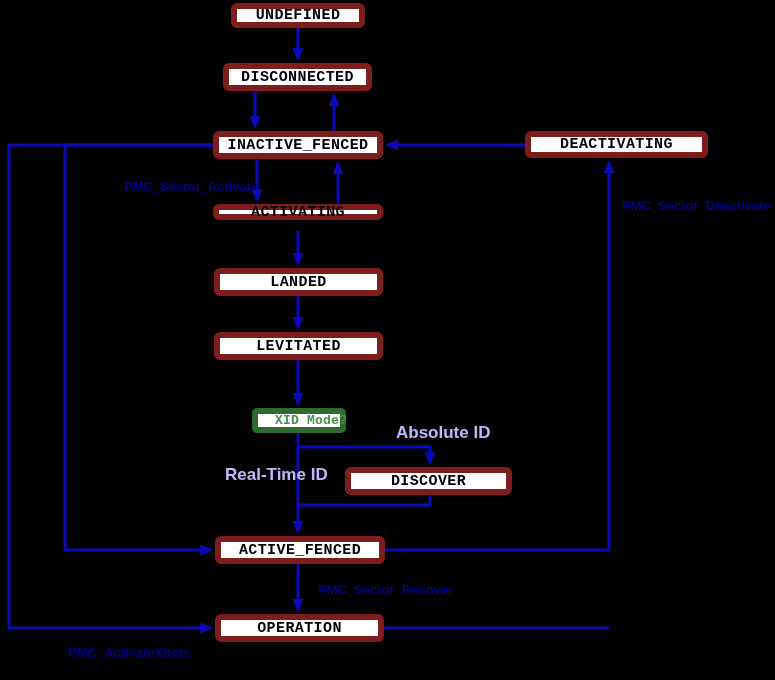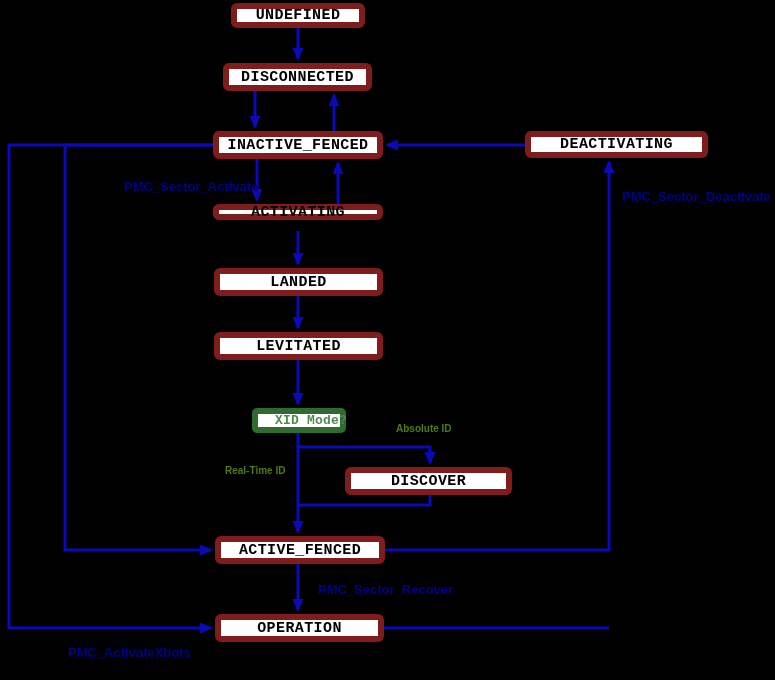--- a/index.html
+++ b/index.html
@@ -40,38 +40,38 @@
     letter-spacing: 0.2px;
     border-radius: 5px;
   }
   .elabel {
     position: absolute;
     font-weight: bold;
     font-size: 13px;
     white-space: nowrap;
   }
   .elabel.blue { color: #00008b; }
-  .elabel.green { color: #4d7c0f; font-size: 10px; }
+  .elabel.green { color: #c4b5fd; font-size: 17px; }
 
   
   #n-undefined     { left: 231px; top: 3px;   width: 134px; height: 25px; }
   #n-disconnected  { left: 223px; top: 63px;  width: 149px; height: 28px; }
   #n-inactive      { left: 213px; top: 131px; width: 170px; height: 28px; }
   #n-deactivating  { left: 525px; top: 131px; width: 183px; height: 27px; }
   #n-activating    { left: 213px; top: 204px; width: 170px; height: 16px; }
   #n-landed        { left: 214px; top: 268px; width: 169px; height: 28px; }
   #n-levitated     { left: 214px; top: 332px; width: 169px; height: 28px; }
   #n-xid           { left: 252px; top: 408px; width: 94px;  height: 25px; padding-left: 24px; }
   #n-discover      { left: 345px; top: 467px; width: 167px; height: 28px; }
   #n-activefenced  { left: 215px; top: 536px; width: 170px; height: 28px; }
   #n-operation     { left: 215px; top: 614px; width: 169px; height: 28px; }
 
   
   #l-activate   { left: 124px; top: 179px; }
-  #l-deactivate { left: 622px; top: 189px; }
+  #l-deactivate { left: 622px; top: 198px; }
   #l-absolute   { left: 396px; top: 423px; }
   #l-realtime   { left: 225px; top: 465px; }
   #l-recover    { left: 318px; top: 582px; }
   #l-xbots      { left: 68px;  top: 645px; }
 </style>
 </head>
 <body>
 
 <div id="stage">
 

